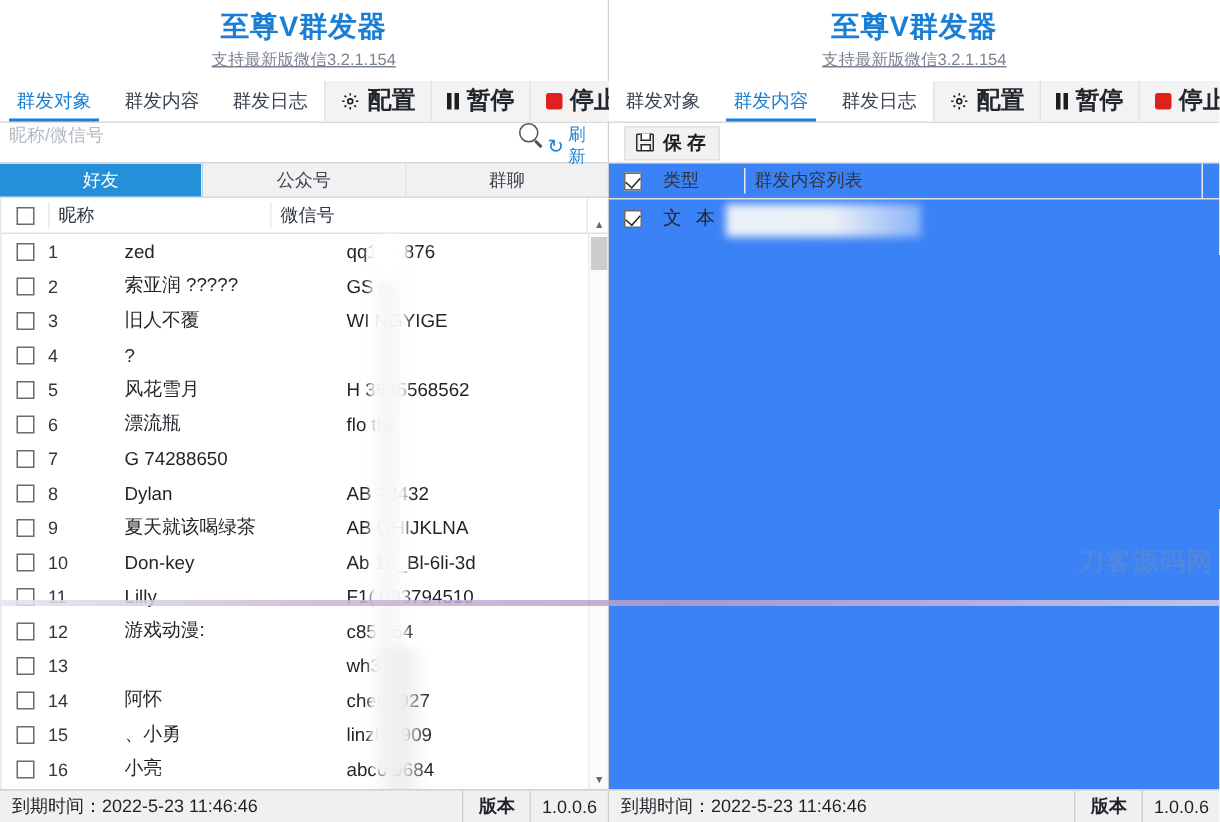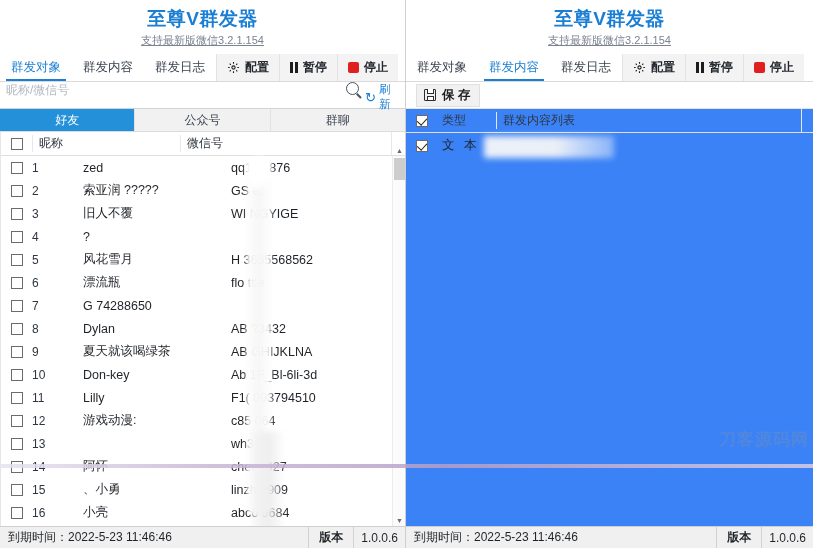--- a/index.html
+++ b/index.html
@@ -6,21 +6,21 @@
   html, body { margin:0; padding:0; }
   body {
     width: 813px; height: 548px;
     font-family: "Liberation Sans", "DejaVu Sans", sans-serif;
     background: #ffffff;
     overflow: hidden;
     position: relative;
   }
   .app {
     display: flex;
-    width: 813px; height: 468px;
+    width: 813px; height: 404px;
     position: relative;
   }
   .pane {
     position: relative;
     height: 548px;
     background: #ffffff;
     display: flex;
     flex-direction: column;
   }
   .pane-left  { width: 406px; border-right: 1px solid #cfcfcf; }
@@ -70,21 +70,21 @@
   .tab.active { color: #1a7fd4; }
   .tab.active::after {
     content: "";
     position: absolute;
     left: 6px; right: 6px; bottom: 0;
     height: 2px; background: #1a7fd4;
   }
   .btnbox {
     display: flex; align-items: center; gap: 5px;
     padding: 0 10px;
-    font-size: 12px;
+    font-size: 16px;
     color: #22272e;
     background: #f3f3f3;
     border-left: 1px solid #e2e2e2;
     cursor: pointer;
     white-space: nowrap;
     font-weight: bold;
   }
   .ico { display:inline-block; line-height:0; }
   .pause-ico {
     display: inline-flex; gap: 2px; align-items: center;

